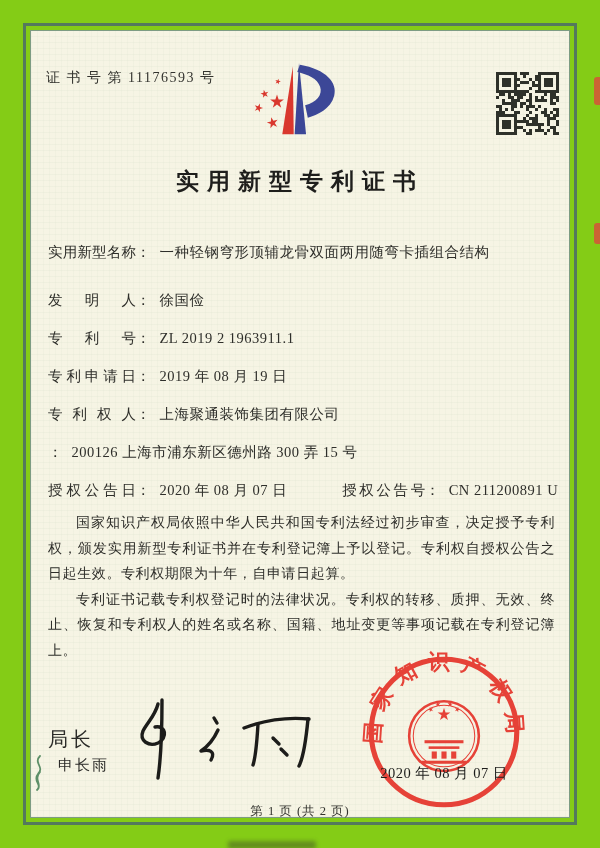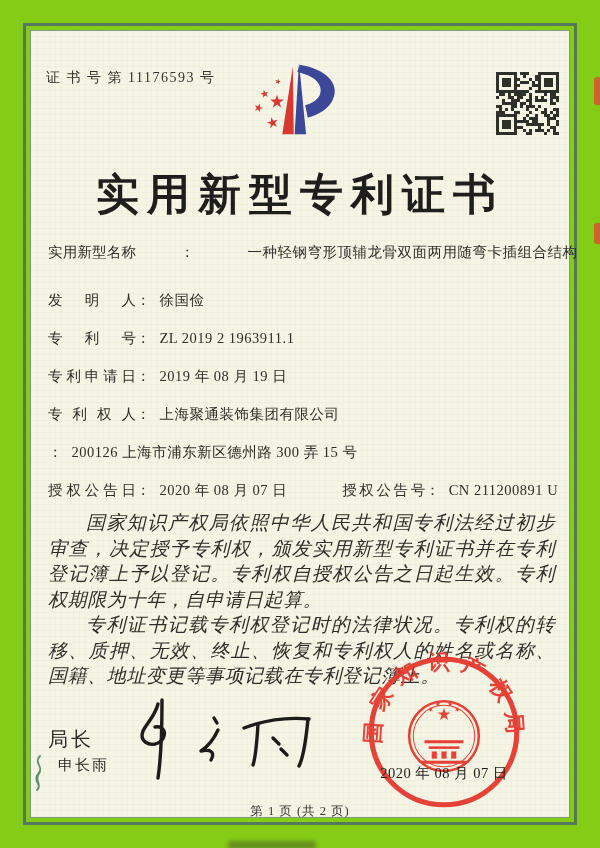--- a/index.html
+++ b/index.html
@@ -8,30 +8,30 @@
   .frame-outer{position:absolute;inset:23px;border:3px solid #54795d;pointer-events:none;}
   .frame-inner{position:absolute;inset:30px;border:1px solid #7d9c83;
      background:
        repeating-linear-gradient(0deg, rgba(120,160,125,0.055) 0 1px, transparent 1px 6px),
        repeating-linear-gradient(90deg, rgba(120,160,125,0.045) 0 1px, transparent 1px 6px),
        #f6f4e4;}
   .cert-no{position:absolute;left:46px;top:69px;font-size:14px;letter-spacing:1.5px;color:#33332e;}
   .logo{position:absolute;left:233px;top:52px;width:132px;height:104px;}
   .qr{position:absolute;left:496px;top:72px;width:63px;height:63px;}
   .title{position:absolute;left:0;right:0;top:166px;text-align:center;
-         font-size:43px;font-weight:bold;letter-spacing:8px;color:#1e1e1c;}
+         font-size:23px;font-weight:bold;letter-spacing:8px;color:#1e1e1c;}
   .fields{position:absolute;left:48px;right:42px;top:240px;font-size:14.5px;color:#2e2e2a;}
   .row{display:flex;line-height:24px;margin-bottom:14px;white-space:nowrap;}
-  .row.gap-big{margin-bottom:24px;gap:44px;}
+  .row.gap-big{margin-bottom:24px;}
   .flabel{flex:0 0 88px;display:inline-block;text-align:justify;text-align-last:justify;}
   .colon{flex:0 0 auto;margin-right:9px;}
   .fvalue{flex:0 1 auto;letter-spacing:.5px;}
   .pair2{margin-left:55px;display:flex;align-items:center;}
   .pair2 .flabel{flex:0 0 83px;}
-  .paras{position:absolute;left:48px;right:45px;top:510px;font-size:19px;color:#2e2e2a;font-style:italic;}
+  .paras{position:absolute;left:48px;right:45px;top:510px;font-size:14px;color:#2e2e2a;}
   .paras p{margin:0;text-indent:2em;text-align:justify;line-height:25.5px;letter-spacing:.6px;}
   .sig-title{position:absolute;left:48px;top:726px;font-size:20px;letter-spacing:3px;}
   .sig-name{position:absolute;left:58px;top:756px;font-size:15px;letter-spacing:2px;}
   .sig-script{position:absolute;left:128px;top:696px;width:200px;height:90px;}
   .seal{position:absolute;left:362px;top:650px;width:164px;height:164px;opacity:.93;}
   .seal-date{position:absolute;left:362px;top:764px;width:164px;text-align:center;
              font-size:14.5px;color:#1d1d1b;letter-spacing:.5px;}
   .footer{position:absolute;left:0;right:0;top:803px;text-align:center;font-size:12.5px;
           letter-spacing:1px;color:#33332e;}
   .edge-mark{position:absolute;right:0;width:6px;background:#dc4a3c;opacity:.8;

